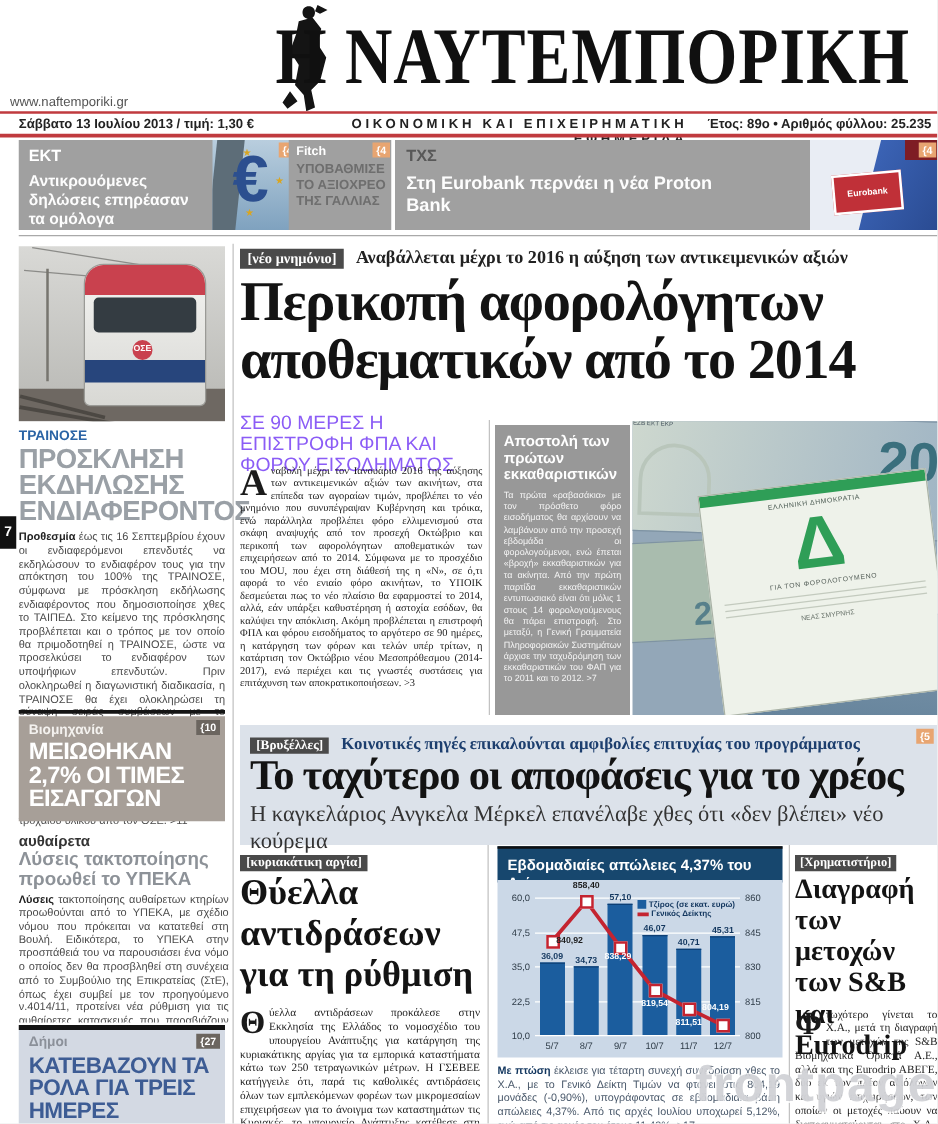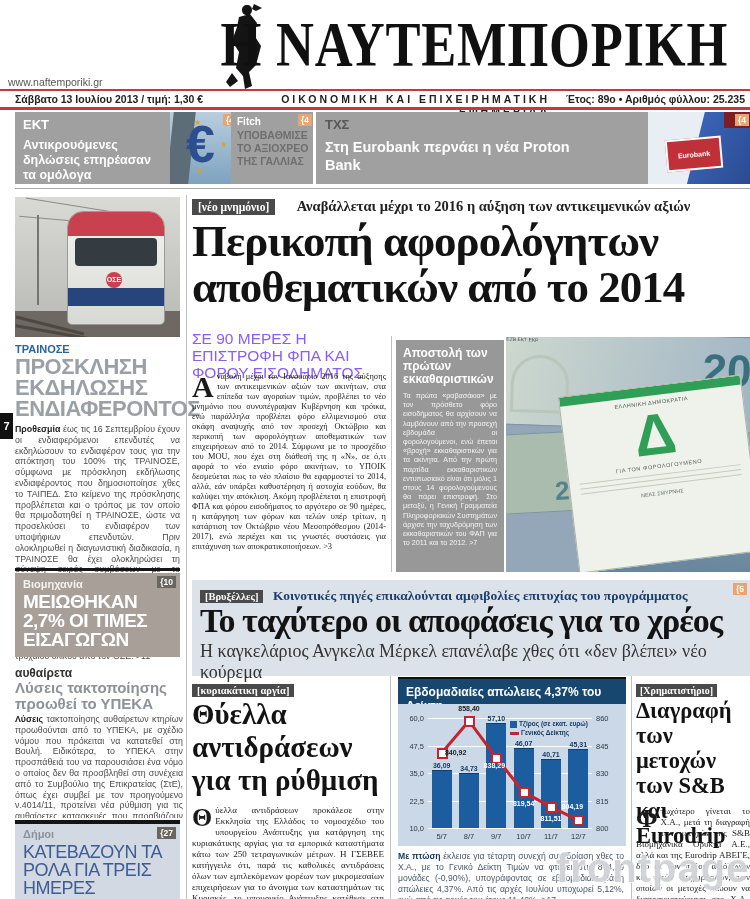--- a/index.html
+++ b/index.html
@@ -125,26 +125,26 @@
   <div class="abs" style="left:15px;top:666px;font-size:12px;font-weight:bold;color:#333">αυθαίρετα</div>
   <div class="abs" style="left:15px;top:680px;width:170px;font-size:15px;line-height:16px;font-weight:bold;color:#8d9298">Λύσεις τακτοποίησης προωθεί το ΥΠΕΚΑ</div>
   <div class="abs bodyS jus" style="left:15px;top:714px;width:168px;height:104px;overflow:hidden">
     <span style="font-weight:bold;color:#222">Λύσεις</span><span> τακτοποίησης αυθαίρετων κτηρίων προωθούνται από το ΥΠΕΚΑ, με σχέδιο νόμου που πρόκειται να κατατεθεί στη Βουλή. Ειδικότερα, το ΥΠΕΚΑ στην προσπάθειά του να παρουσιάσει ένα νόμο ο οποίος δεν θα προσβληθεί στη συνέχεια από το Συμβούλιο της Επικρατείας (ΣτΕ), όπως έχει συμβεί με τον προηγούμενο ν.4014/11, προτείνει νέα ρύθμιση για τις αυθαίρετες κατασκευές που παραβιάζουν σε ποσοστό μεγαλύτερο του 40% το νόμιμο πολεοδομικό μέγεθος. &gt;10</span>
   </div>
 
   <div class="abs" style="left:15px;top:820px;width:165px;height:4px;background:#141414"></div>
   <div class="abs" style="left:15px;top:824px;width:165px;height:75px;background:#d3d9e3">
     <div class="abs" style="left:8px;top:4px;font-size:11px;font-weight:bold;color:#8b9099">Δήμοι</div>
     <div class="darktag" style="right:4px;top:3px">{27</div>
-    <div class="abs" style="left:8px;top:19px;width:145px;font-size:18px;line-height:18px;font-weight:normal;color:#3d5c94;letter-spacing:-0.5px">ΚΑΤΕΒΑΖΟΥΝ ΤΑ ΡΟΛΑ ΓΙΑ ΤΡΕΙΣ ΗΜΕΡΕΣ</div>
+    <div class="abs" style="left:8px;top:19px;width:145px;font-size:18px;line-height:18px;font-weight:bold;color:#3d5c94;letter-spacing:-0.5px">ΚΑΤΕΒΑΖΟΥΝ ΤΑ ΡΟΛΑ ΓΙΑ ΤΡΕΙΣ ΗΜΕΡΕΣ</div>
   </div>
 
   <div class="abs" style="left:192px;top:197px">
     <span class="chip serif" style="font-size:11.5px">[νέο μνημόνιο]</span>
-    <span class="serif" style="font-size:14.5px;font-weight:bold;color:#222;margin-left:17px">Αναβάλλεται μέχρι το 2016 η αύξηση των αντικειμενικών αξιών</span>
+    <span class="serif" style="font-size:14.5px;font-weight:bold;color:#222;margin-left:5px">Αναβάλλεται μέχρι το 2016 η αύξηση των αντικειμενικών αξιών</span>
   </div>
   <div class="abs serif" style="left:192px;top:218px;width:558px;font-size:45px;line-height:46px;font-weight:bold;color:#131313;letter-spacing:-1px">Περικοπή αφορολόγητων αποθεματικών από το 2014</div>
 
   <div class="abs" style="left:192px;top:330px;width:200px;font-size:15.5px;line-height:17px;font-weight:normal;color:#8b5cf6">ΣΕ 90 ΜΕΡΕΣ Η ΕΠΙΣΤΡΟΦΗ ΦΠΑ ΚΑΙ ΦΟΡΟΥ ΕΙΣΟΔΗΜΑΤΟΣ</div>
 
   <div class="abs" style="left:391px;top:336px;width:1px;height:236px;background:#c2c2c2"></div>
 
   <div class="abs serif jus" style="left:192px;top:372px;width:194px;height:200px;overflow:hidden;font-size:8.4px;line-height:10px;color:#1c1c1c">
     <span class="dc">Α</span><span>ναβολή μέχρι τον Ιανουάριο 2016 της αύξησης των αντικειμενικών αξιών των ακινήτων, στα επίπεδα των αγοραίων τιμών, προβλέπει το νέο μνημόνιο που συνυπέγραψαν Κυβέρνηση και τρόικα, ενώ παράλληλα προβλέπει φόρο ελλιμενισμού στα σκάφη αναψυχής από τον προσεχή Οκτώβριο και περικοπή των αφορολόγητων αποθεματικών των επιχειρήσεων από το 2014. Σύμφωνα με το προσχέδιο του MOU, που έχει στη διάθεσή της η «Ν», σε ό,τι αφορά το νέο ενιαίο φόρο ακινήτων, το ΥΠΟΙΚ δεσμεύεται πως το νέο πλαίσιο θα εφαρμοστεί το 2014, αλλά, εάν υπάρξει καθυστέρηση ή αστοχία εσόδων, θα καλύψει την απόκλιση. Ακόμη προβλέπεται η επιστροφή ΦΠΑ και φόρου εισοδήματος το αργότερο σε 90 ημέρες, η κατάργηση των φόρων και τελών υπέρ τρίτων, η κατάρτιση τον Οκτώβριο νέου Μεσοπρόθεσμου (2014-2017), ενώ περιέχει και τις γνωστές συστάσεις για επιτάχυνση των αποκρατικοποιήσεων. &gt;3</span>
   </div>

